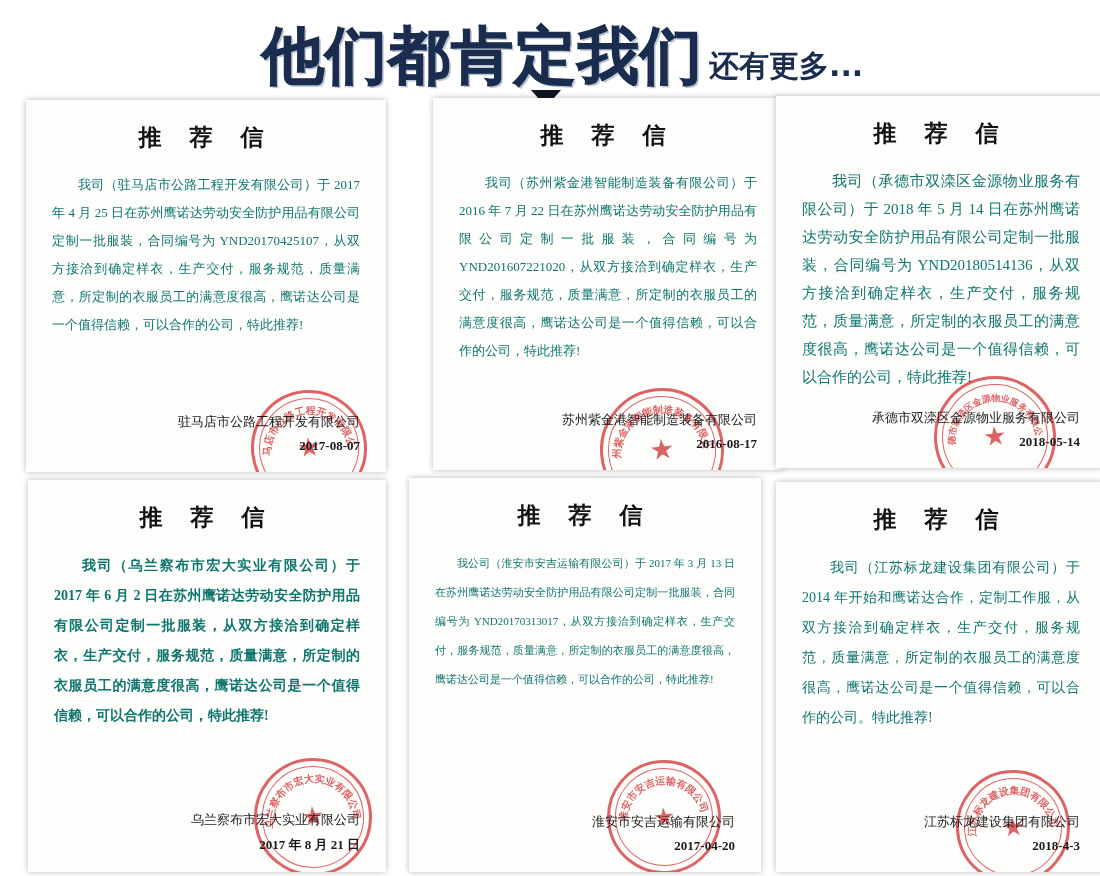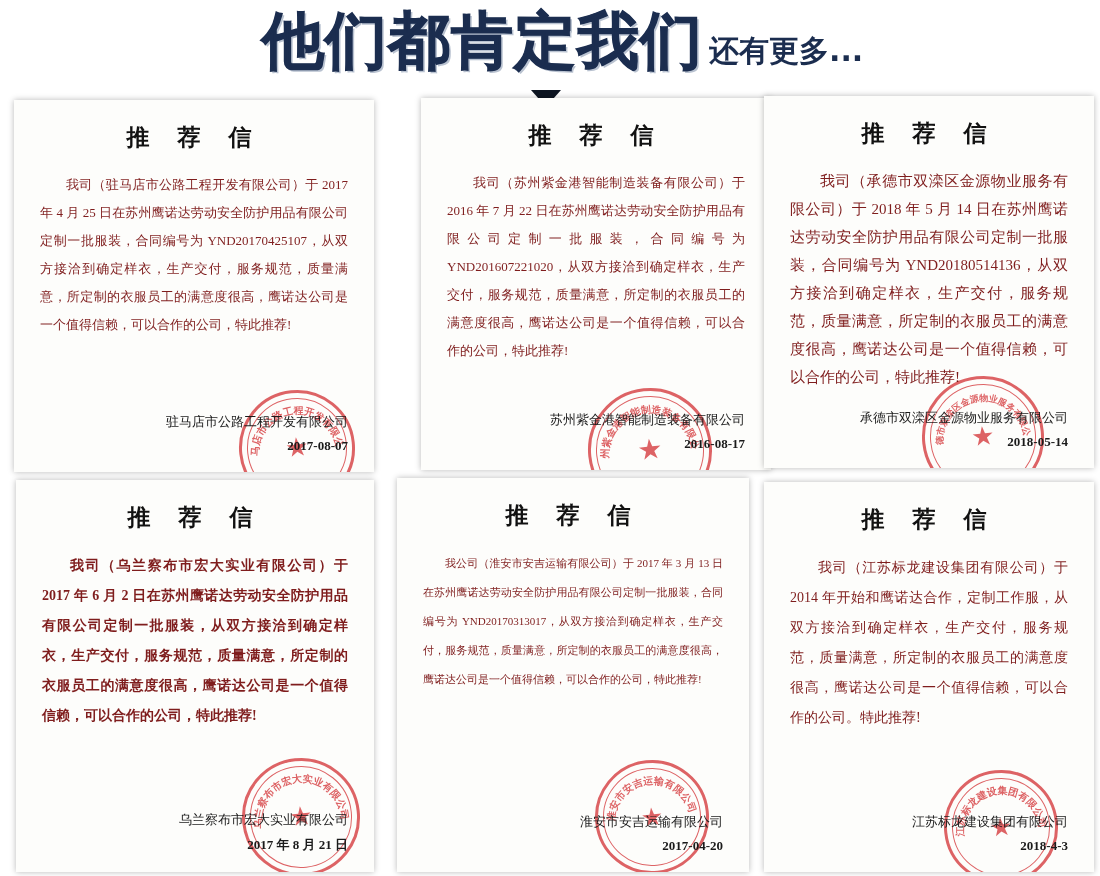--- a/index.html
+++ b/index.html
@@ -33,20 +33,21 @@
   .headline-main {
     font-family: Liberation Serif, serif;
     font-weight: 700;
     font-size: 62px;
     line-height: 66px;
     letter-spacing: 1px;
     color: #1b2d4f;
     -webkit-text-stroke: 1px #1b2d4f;
     text-shadow: 2px 2px 0 #b9c2d0;
     white-space: nowrap;
+    margin-top: 15px;
   }
   .headline-sub {
     font-family: "DejaVu Sans", sans-serif;
     font-weight: 700;
     font-size: 30px;
     line-height: 34px;
     color: #1b2d4f;
     margin-left: 6px;
     margin-bottom: 6px;
     white-space: nowrap;
@@ -58,21 +59,21 @@
     width: 0;
     height: 0;
     border-left: 15px solid transparent;
     border-right: 15px solid transparent;
     border-top: 17px solid #0d1522;
   }
 
   
   .grid {
     position: absolute;
-    left: 0;
+    left: 12px;
     top: 96px;
     width: 1012px;
     height: 780px;
   }
   .cert {
     position: absolute;
     background: #fdfdfb;
     box-shadow: 0 0 6px rgba(0,0,0,0.28);
     overflow: hidden;
   }
@@ -84,21 +85,21 @@
   .cert-title {
     text-align: center;
     font-family: "DejaVu Serif", serif;
     font-weight: 700;
     color: #111;
     letter-spacing: 10px;
     margin-top: 22px;
     margin-bottom: 18px;
   }
   .cert-body {
-    color: #7f1d1d;
+    color: #0f766e;
     text-align: justify;
     text-justify: inter-ideograph;
   }
   .cert-body p {
     margin: 0;
     text-indent: 2em;
   }
   .cert-footer {
     position: absolute;
     right: 26px;

